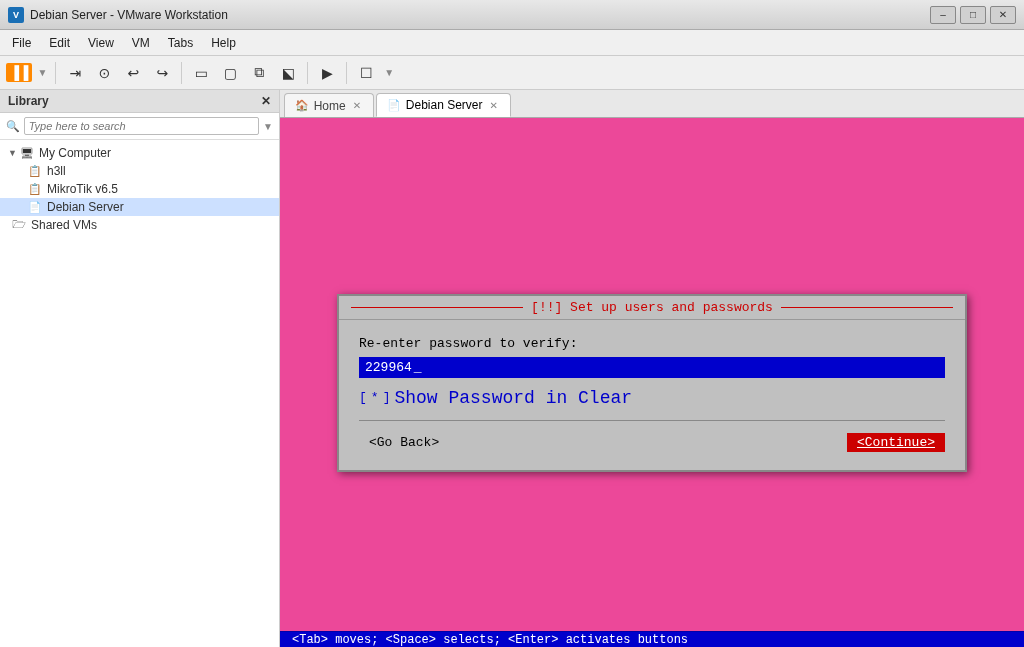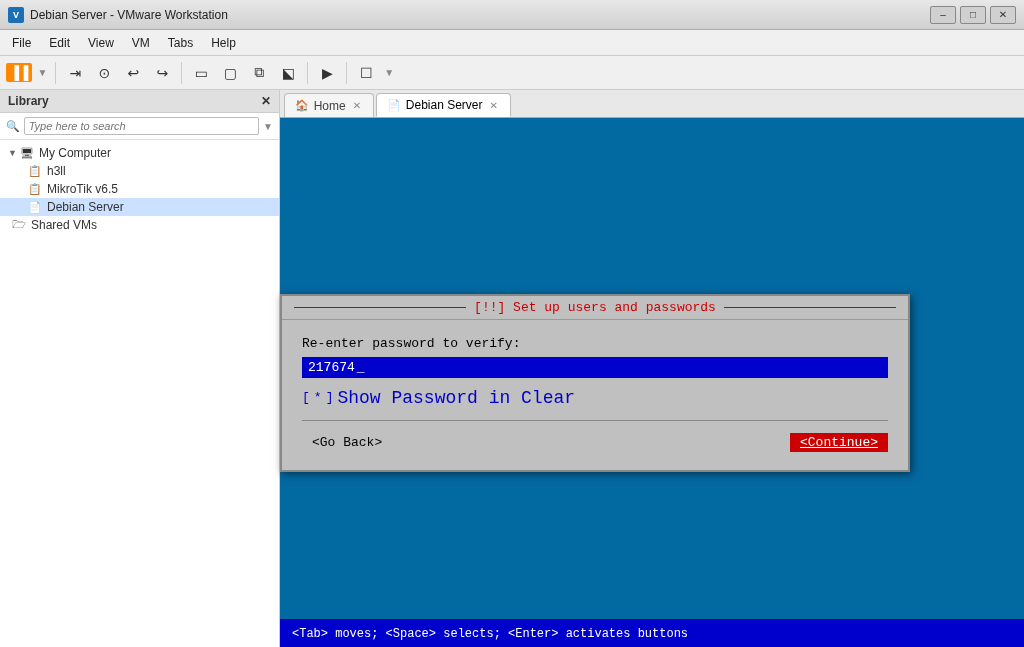--- a/index.html
+++ b/index.html
@@ -238,31 +238,32 @@
       padding: 0 2px;
       border-radius: 2px;
     }
     .tab-icon {
       font-size: 11px;
     }
 
     
     #vm-screen {
       flex: 1;
-      background: #0369a1;
+      background: #ec4899;
       position: relative;
       display: flex;
       flex-direction: column;
+      align-items: center;
       justify-content: center;
     }
 
     
     #bottom-bar {
       background: #0000cc;
-      height: 28px;
+      height: 16px;
       display: flex;
       align-items: center;
       padding: 0 12px;
       border-top: 1px solid #0000aa;
     }
     #bottom-bar .status-text {
       font-family: 'Courier New', monospace;
       font-size: 12px;
       color: #ffffff;
     }
@@ -470,21 +471,21 @@
 
     <div id="vm-screen">
 
       <div id="dialog">
         <div id="dialog-title">
           <span>[!!] Set up users and passwords</span>
         </div>
         <div id="dialog-body">
           <div class="dialog-label">Re-enter password to verify:</div>
           <div class="dialog-input">
-            <span>217674</span>
+            <span>229964</span>
             <span style="margin-left:2px;animation:blink 1s step-end infinite;">_</span>
           </div>
           <div class="dialog-checkbox-row">
             <span class="checkbox-bracket">[</span>
             <span class="checkbox-bracket">*</span>
             <span class="checkbox-bracket">]</span>
             <span class="checkbox-label"> Show Password in Clear</span>
           </div>
           <hr class="divider-line">
           <div class="dialog-buttons">

